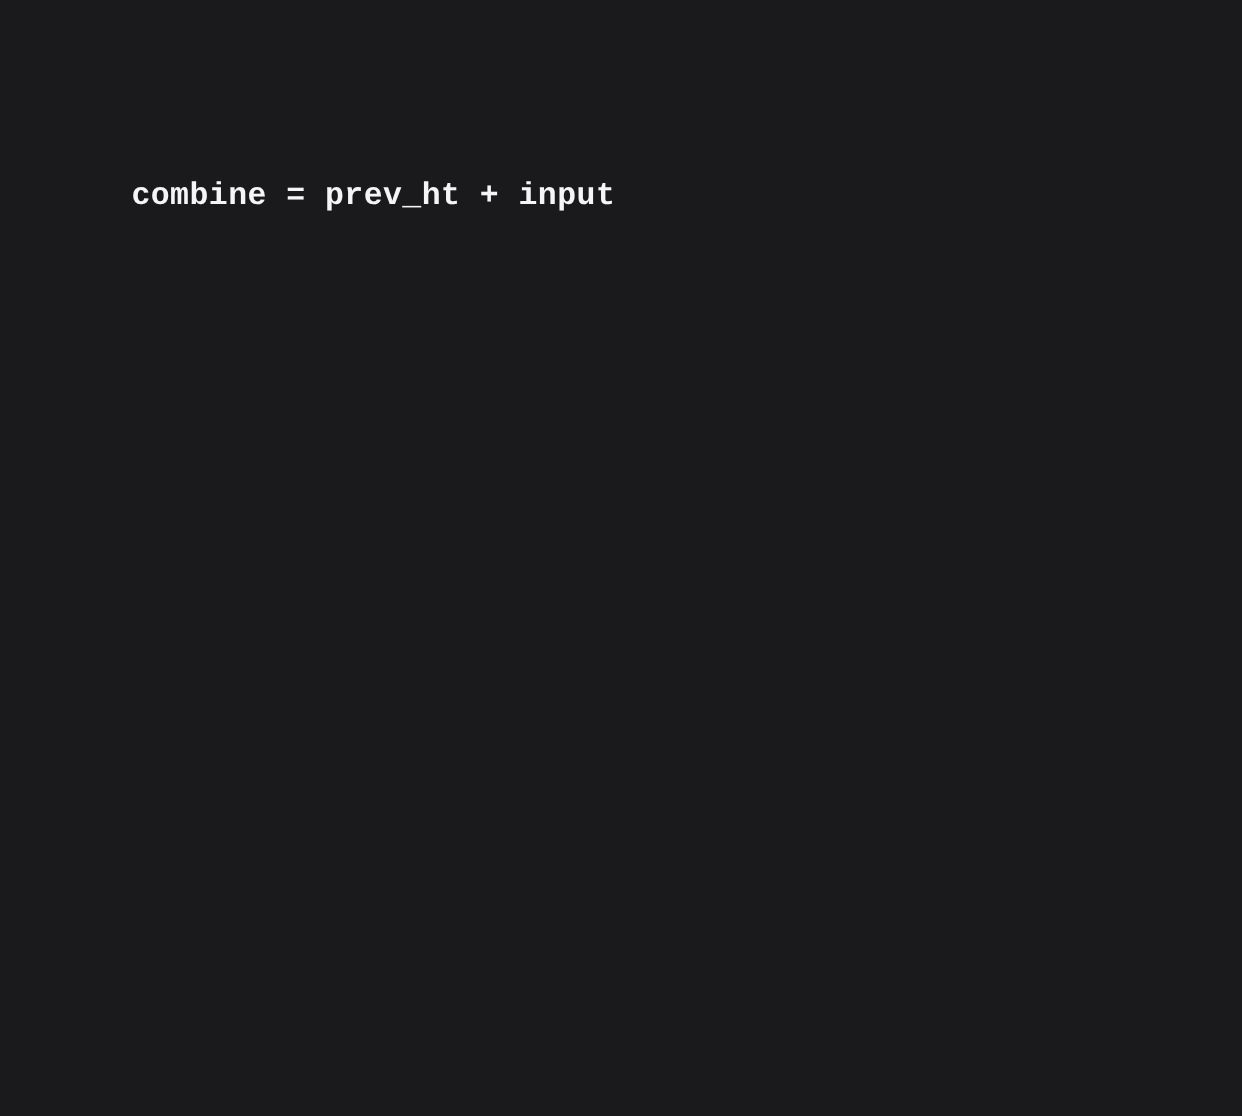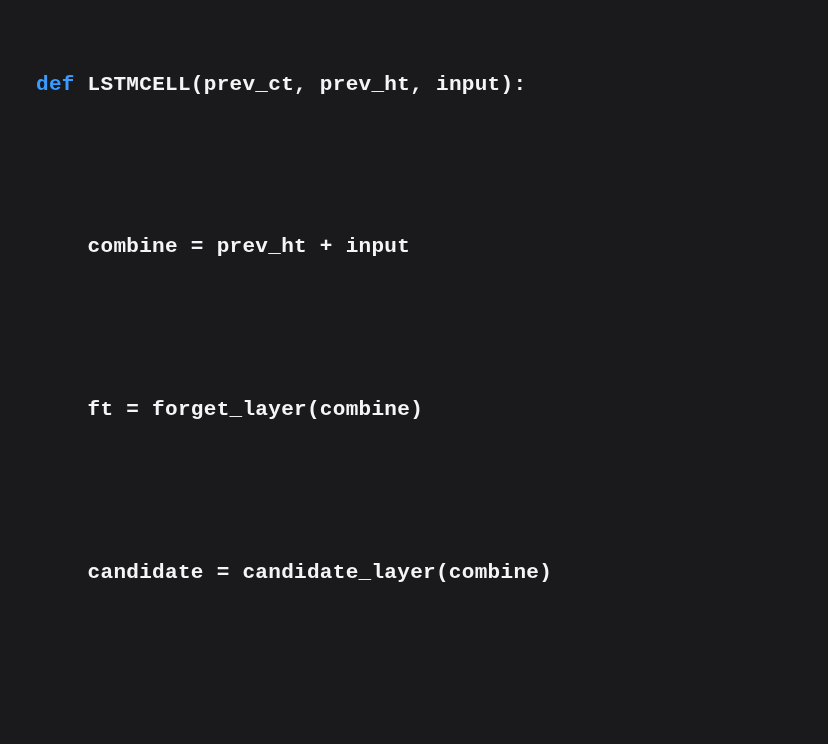--- a/index.html
+++ b/index.html
@@ -18,34 +18,31 @@
       color: #f5f5f7;
       padding: 34px 36px;
       letter-spacing: 0.3px;
       overflow: hidden;
     }
     .code-block {
       white-space: pre;
     }
     .kw-def { color: #3b9cff; }
     .fn-name { color: #f5f5f7; }
-    .plain { color: #f5f5f7; margin-top: 48px; }
+    .plain { color: #f5f5f7; }
     .gap-small { height: 14px; }
   </style>
 </head>
 <body>
 
 <div class="code-block">
-<div><span class="kw-def">def</span><span class="fn-name"> LSTMCELL(prev_ct, prev_ht, input):</span></div>
 <div class="gap-small"></div>
 <div class="plain">    combine = prev_ht + input</div>
 <div class="gap-small"></div>
-<div class="plain">    ft = forget_layer(combine)</div>
 <div class="gap-small"></div>
-<div class="plain">    candidate = candidate_layer(combine)</div>
 <div class="gap-small"></div>
 <div class="gap-small"></div>
 <div class="gap-small"></div>
 
 
 
 
 
 
 

